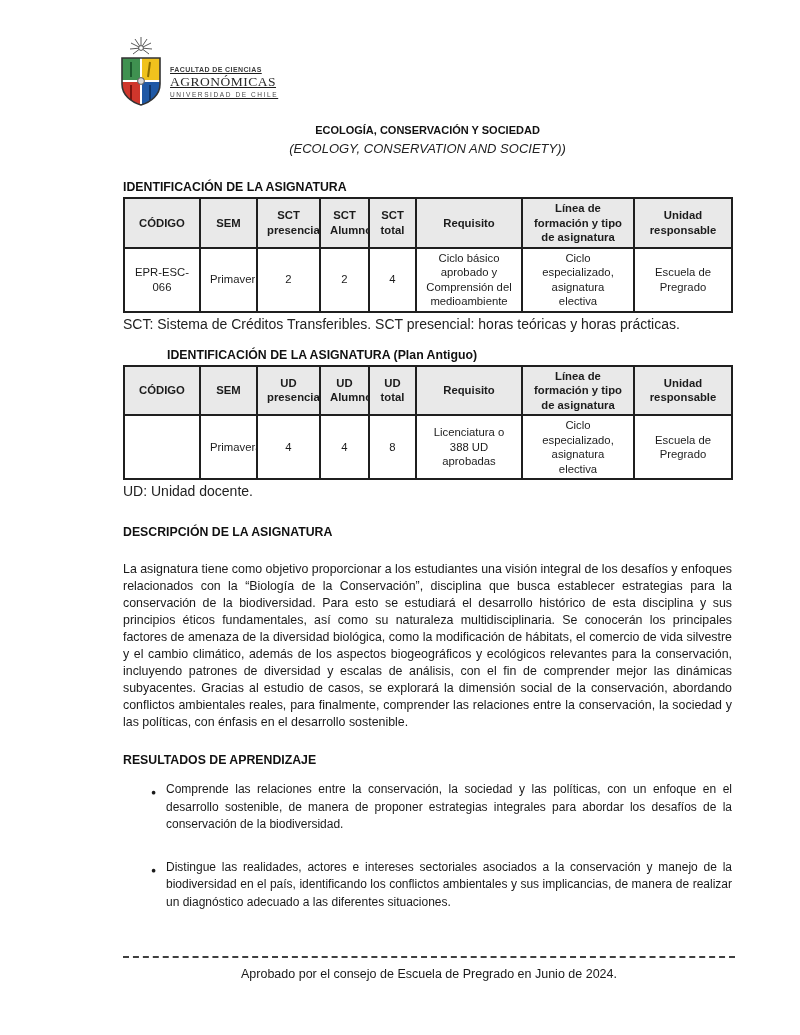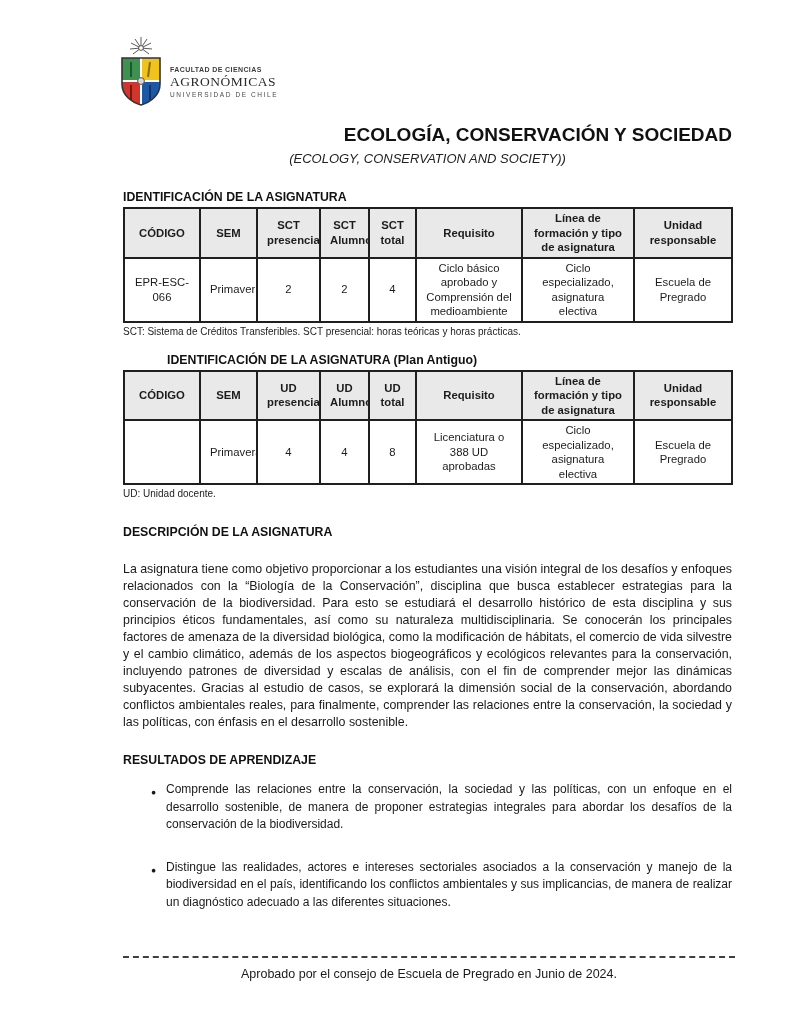--- a/index.html
+++ b/index.html
@@ -9,48 +9,48 @@
     width:800px; height:1035px;
     margin:0 auto;
     background:#ffffff;
     font-family:"Liberation Sans", sans-serif;
     color:#1c1c1c;
     overflow:hidden;
   }
   
   .logo {
     position:absolute; left:117px; top:36px;
-    display:flex; align-items:center; gap:5px;
+    display:flex; align-items:center; gap:5px;text-decoration:underline;
   }
   .logo-text { display:flex; flex-direction:column; justify-content:center; margin-top:16px; }
   .logo-line1 { font-size:7px; letter-spacing:.4px; color:#3d3d3d; font-weight:bold; }
   .logo-line2 { font-family:"Liberation Serif", serif; font-size:13.5px; letter-spacing:.5px; color:#2b2b2b; margin-top:1px; }
   .logo-line3 { font-size:6.5px; letter-spacing:1.6px; color:#4a4a4a; margin-top:1px; }
   
   .content { position:absolute; left:123px; width:609px; top:0; }
-  .doc-title { margin-top:124px; text-align:right; font-weight:bold; font-size:19px; color:#111; }
+  .doc-title { margin-top:124px; text-align:center; font-weight:bold; font-size:11px; color:#111; }
   .doc-subtitle { margin-top:5px; text-align:center; font-style:italic; font-size:13px; color:#222; }
   .section-heading { font-weight:bold; font-size:12.3px; color:#111; }
   .h-ident1 { margin-top:24px; }
   .h-ident2 { margin-top:16px;padding-left:44px; }
   .h-desc  { margin-top:26px; }
   .h-res   { margin-top:22px; }
   
   table { border-collapse:collapse; width:608px; table-layout:fixed; margin-top:3px; }
   th, td {
     border:2px solid #1f1f1f;
     text-align:center; vertical-align:middle;
     font-size:11.3px; line-height:14.5px;
     padding:2px 9px;
     overflow:hidden;
   }
   th { background:#e9e9e9; font-weight:bold; height:48px; }
   .t1 tbody td { height:62px;border-radius:15px; }
   .t2 tbody td { height:63px; }
-  .footnote { font-size:10px; color:#222; margin-top:3px; }
+  .footnote { font-size:14px; color:#222; margin-top:3px; }
   
   .body-par {
     margin-top:22px;
     font-size:12.4px; line-height:17px;
     text-align:justify; color:#1a1a1a;
   }
   ul.outcomes { margin-top:14px; list-style:none; }
   ul.outcomes li {
     position:relative;
     margin-left:30px; padding-left:13px;

